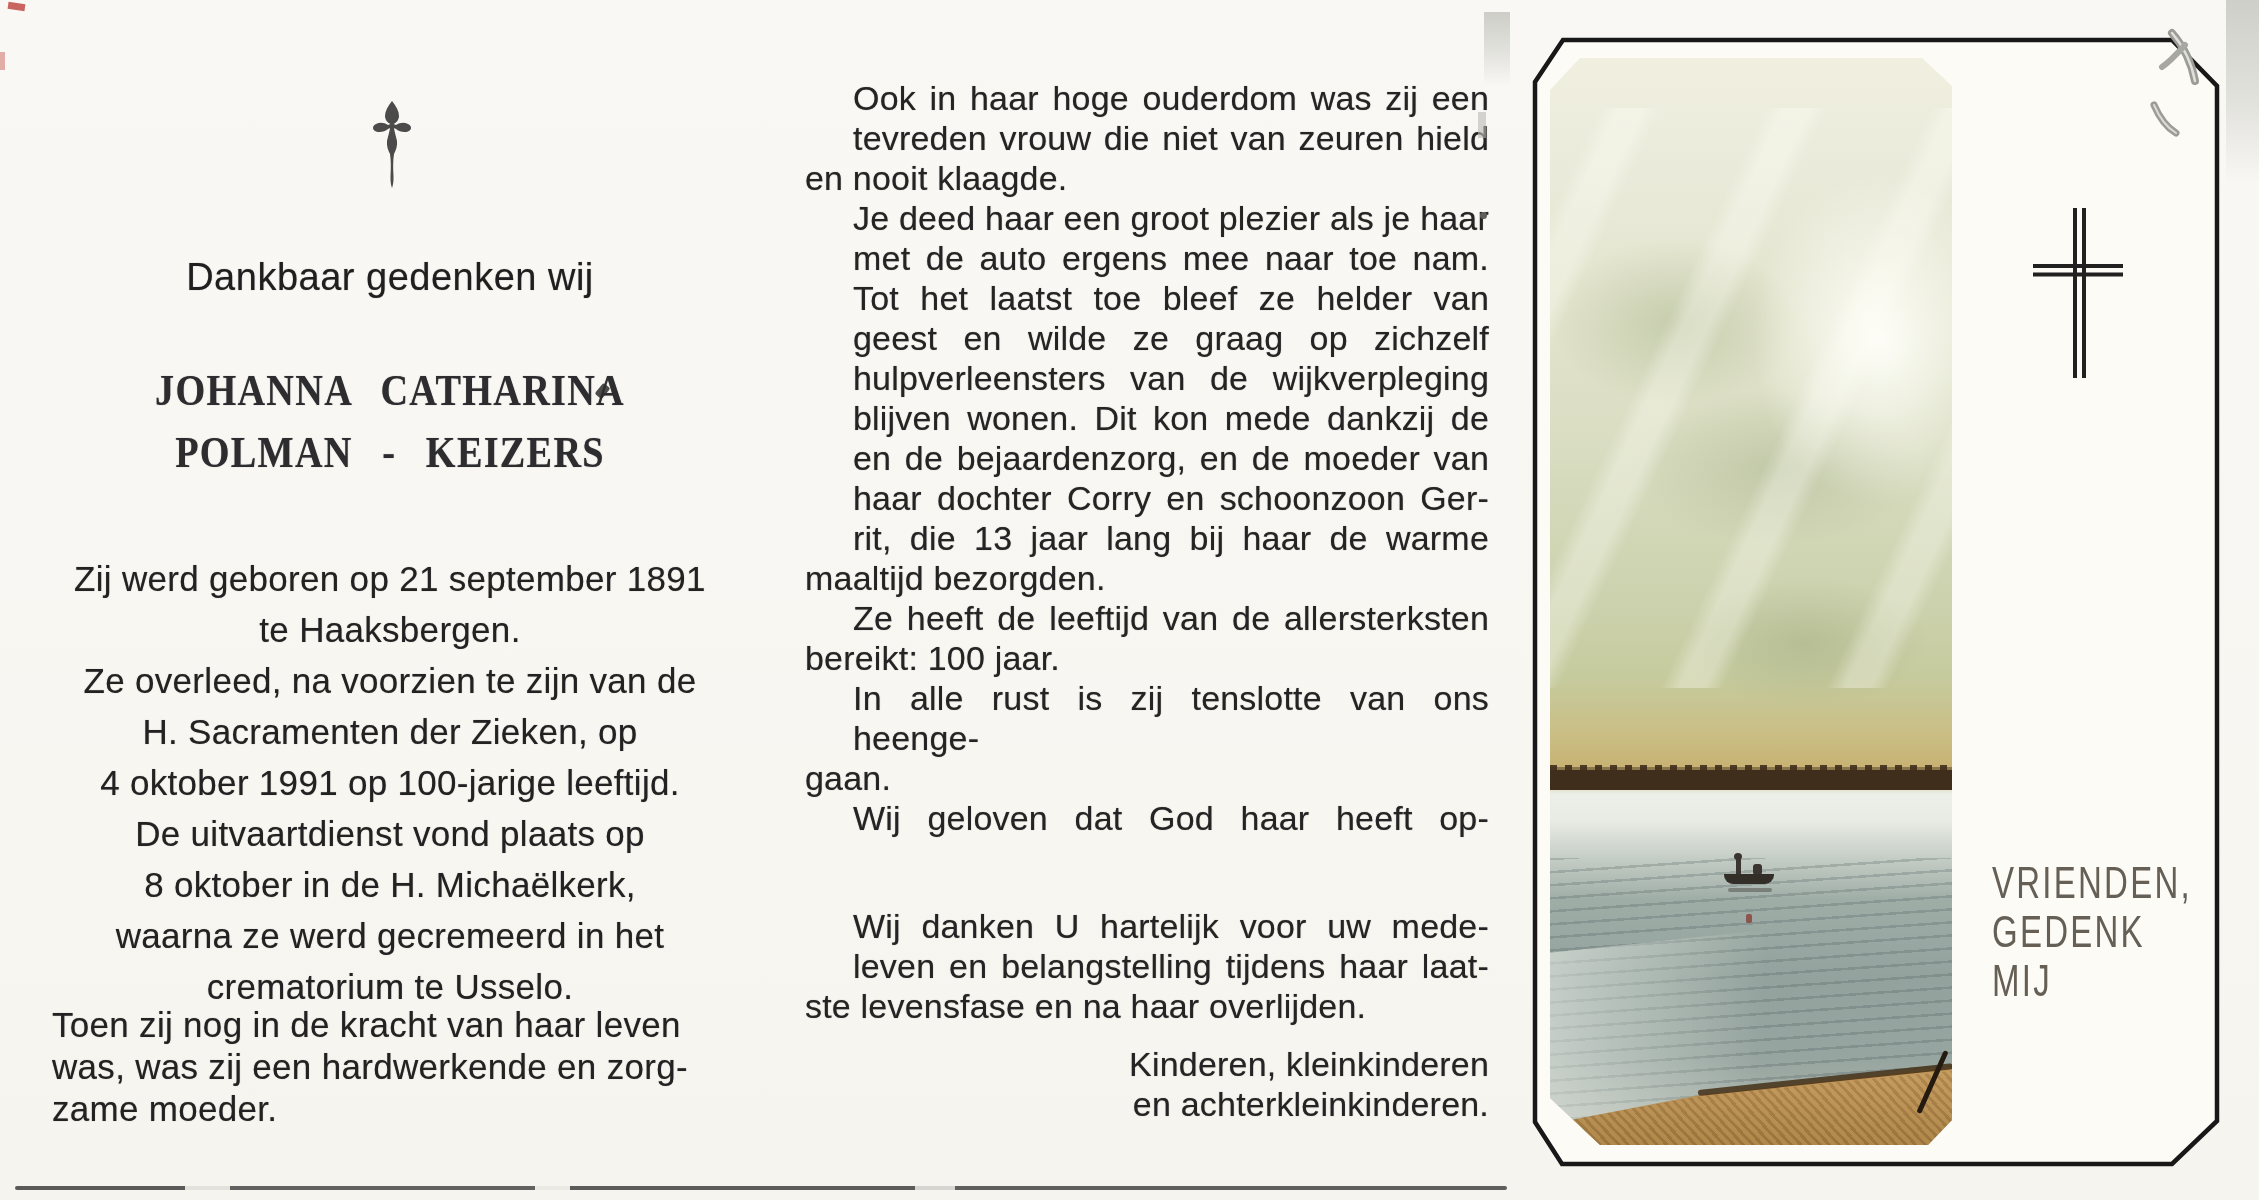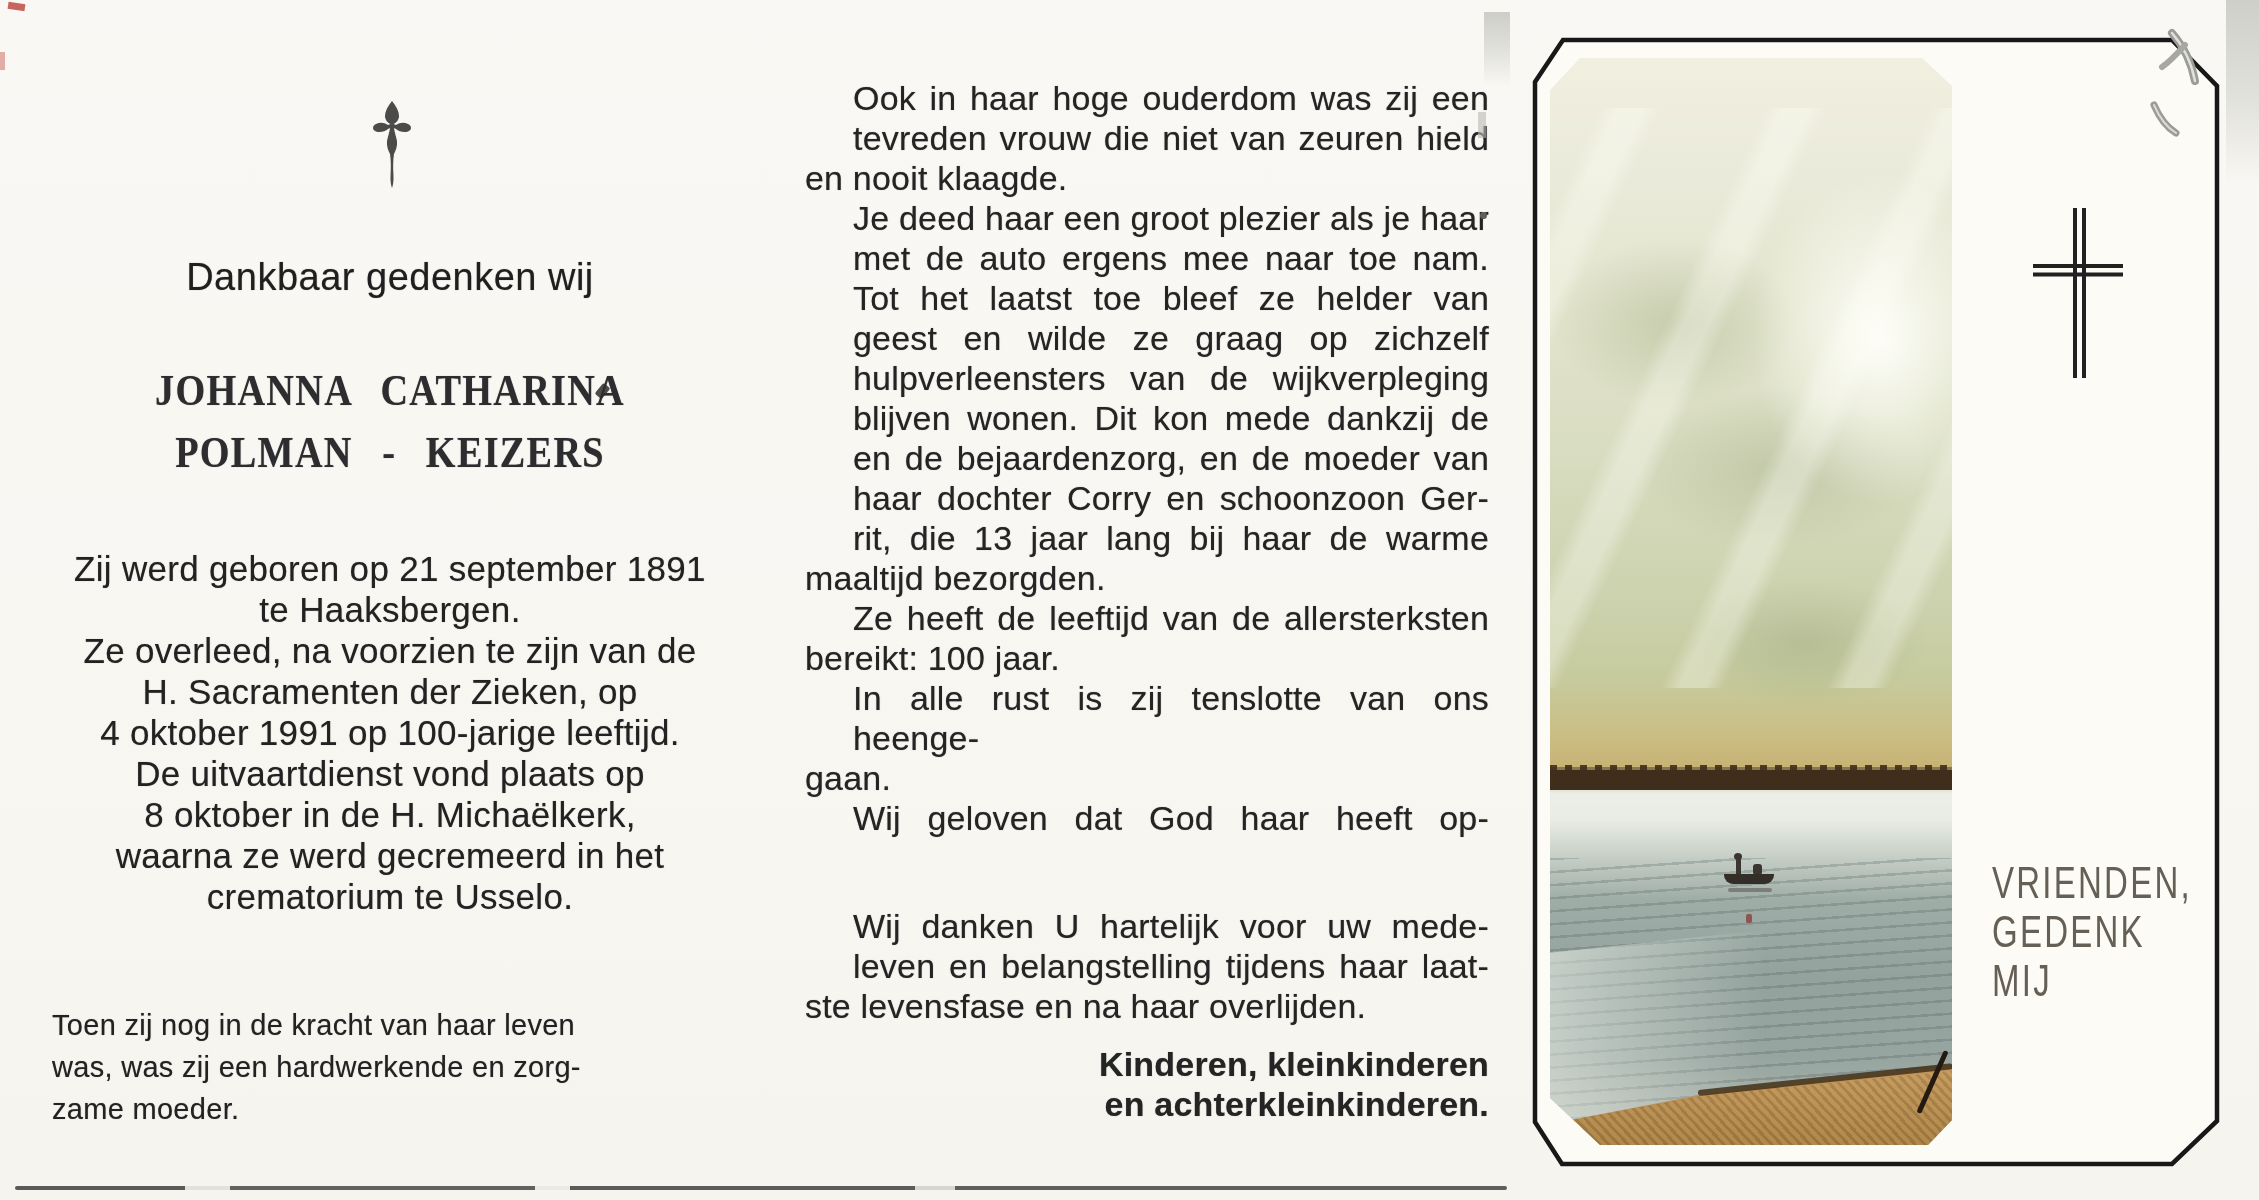--- a/index.html
+++ b/index.html
@@ -4,33 +4,33 @@
 <style>
   html,body{margin:0;padding:0;background:#e8e8e4;}
   #page{position:relative;width:2259px;height:1200px;overflow:hidden;
         background:linear-gradient(180deg,#f9f8f4 0%,#f7f6f1 70%,#f5f4ee 100%);
         font-family:"Liberation Sans",sans-serif;color:#262626;}
   .abs{position:absolute;}
   .ln{white-space:pre;}
   .lines .ln{white-space:normal;}
   .lines .ln.j{text-align:justify;text-align-last:justify;margin-left:48px;}
   .lines .ln.l{text-align:left;text-align-last:left;}
-  .lines .ln.c{text-align:center;text-align-last:center;}
-  .lines .ln.r{text-align:center;text-align-last:right;font-weight:bold;}
+  .lines .ln.c{text-align:center;text-align-last:center;margin-top:10px;}
+  .lines .ln.r{text-align:center;text-align-last:right;}
   
   #intro{left:0;top:256px;width:780px;text-align:center;font-size:38px;color:#1f1f1f;
          letter-spacing:.5px;text-shadow:0 0 1px rgba(20,20,20,.45);}
   .name-line{left:0;width:780px;text-align:center;font-family:"Liberation Serif",serif;
          font-weight:700;font-size:45px;line-height:1;color:#2d2d30;letter-spacing:1.5px;
          word-spacing:22px;transform:scaleX(.85);text-shadow:0 0 1px rgba(30,30,40,.5);}
   #name1{top:368px;}
   #name2{top:430px;}
   #bio{left:30px;top:548px;width:720px;font-size:35px;line-height:41px;color:#222;
        letter-spacing:.3px;text-shadow:0 0 1px rgba(20,20,20,.4);}
-  #closing{left:52px;top:1004px;width:700px;font-size:29px;line-height:42px;color:#222;
+  #closing{left:52px;top:1004px;width:700px;font-size:35px;line-height:42px;color:#222;
        letter-spacing:.3px;text-shadow:0 0 1px rgba(20,20,20,.4);}
   
   .mid{left:805px;width:684px;font-size:34px;line-height:40px;color:#242424;
        letter-spacing:.2px;text-shadow:0 0 1px rgba(20,20,20,.45);}
   #mid1{top:78px;}
   #mid2{top:906px;}
   #mid3{top:1044px;}
   
   #card-border{left:1528px;top:33px;}
   #photo{left:1550px;top:58px;width:402px;height:1087px;

